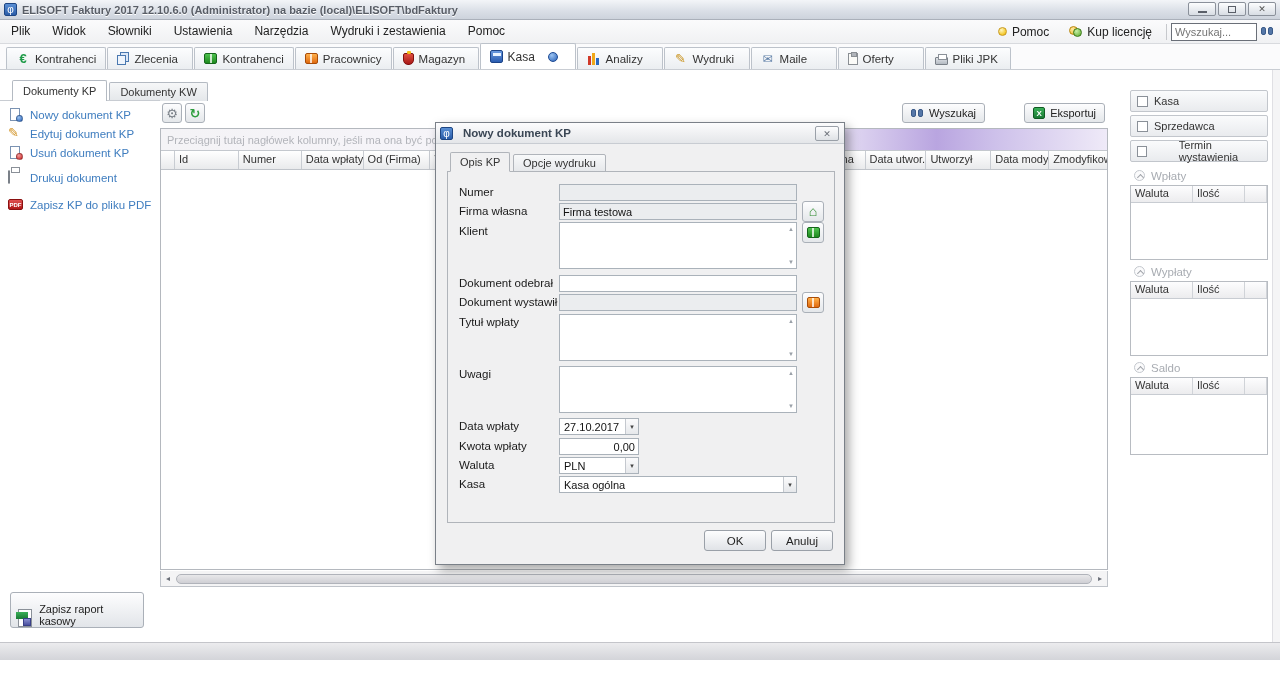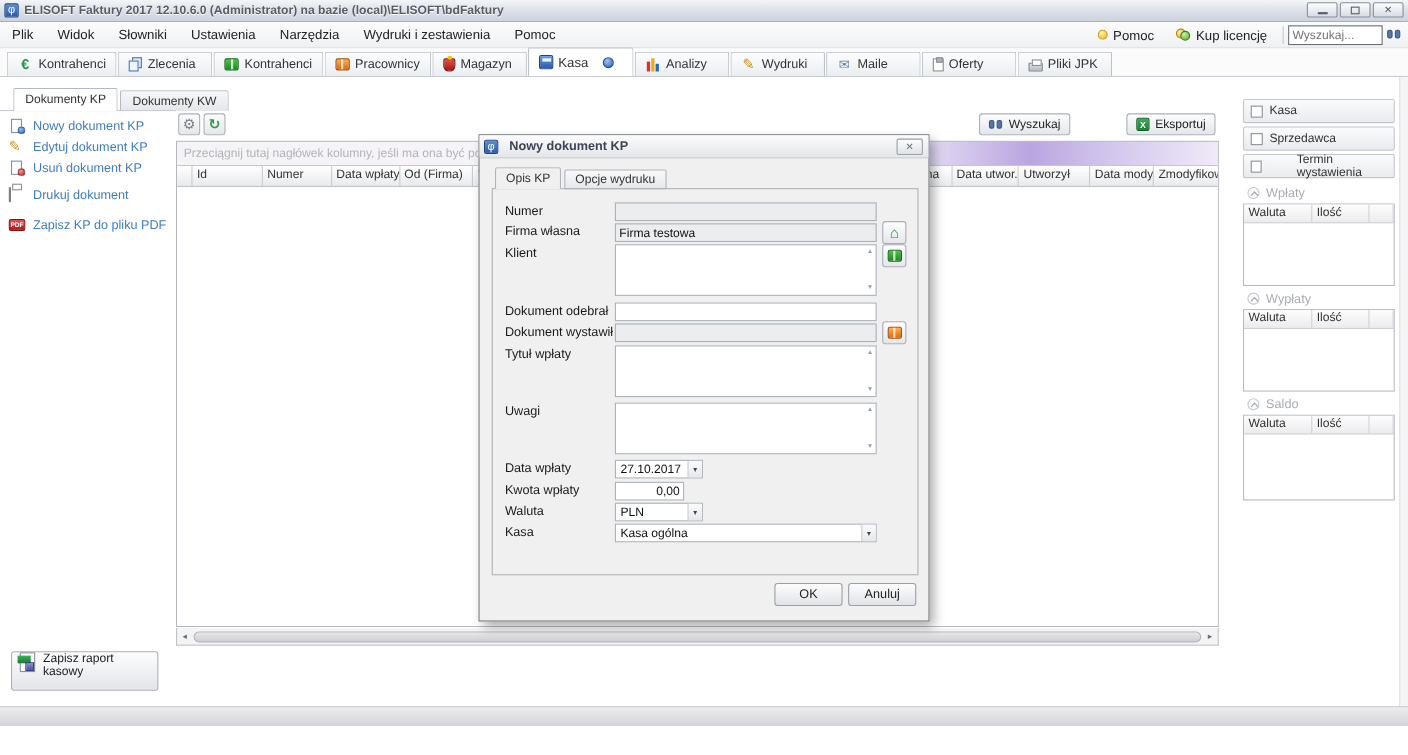--- a/index.html
+++ b/index.html
@@ -125,21 +125,21 @@
     padding:0 4px; color:#a8acb2; font-size:11.5px; }
   .chev { width:11px; height:11px; border-radius:50%; border:1px solid #c4c8ce; position:relative; background:#fbfbfc; }
   .chev:before { content:""; position:absolute; left:3px; top:4px; width:4px; height:4px; border-left:1px solid #a0a4aa; border-top:1px solid #a0a4aa; transform:rotate(45deg); }
   .minitable { position:absolute; left:1130px; width:138px; border:1px solid #b8bcc2; background:#fff; }
   .minihead { height:17px; display:flex; border-bottom:1px solid #c8ccd2; background:linear-gradient(#fdfdfe,#ececee); }
   .minihead span { font-size:11px; color:#333; padding:1px 0 0 4px; border-right:1px solid #d0d3d8; }
   .mh1 { width:62px; } .mh2 { width:52px; } .mh3 { flex:1; }
 
   
   #report-btn { left:10px; top:522px; width:134px; height:36px; border:1px solid #aab0b8; border-radius:3px;
-    background:linear-gradient(#fdfdfe,#e2e5e9); display:flex; align-items:flex-start; gap:7px; padding:0 7px; font-size:11px; color:#222; }
+    background:linear-gradient(#fdfdfe,#e2e5e9); display:flex; align-items:flex-end; gap:7px; padding:0 7px; font-size:11px; color:#222; }
   .xlsx-doc { position:relative; width:15px; height:18px; background:#fff; border:1px solid #8a9098; }
   .xlsx-doc:before { content:""; position:absolute; left:-3px; top:2px; width:12px; height:7px; background:linear-gradient(#3ab058,#1a7a34); }
   .xlsx-doc:after { content:""; position:absolute; right:0; bottom:0; width:6px; height:6px; background:linear-gradient(#8a90d0,#4a50a0); border:1px solid #3a4088; }
 
   
   #statusstrip { left:0; top:642px; width:1280px; height:18px; background:linear-gradient(#ececee,#d3d4d9); border-top:1px solid #c4c5ca; }
   #infobar { left:0; top:660px; width:1280px; height:26px; background:#e6e1f2; border-top:1px solid #b9b2ce;
     display:flex; align-items:center; gap:10px; padding-left:8px; }
   #info-btn { height:18px; padding:0 8px; background:linear-gradient(#fff,#ececee); border:1px solid #9a9aa2; border-radius:2px;
     font-size:11px; color:#222; display:flex; align-items:center; }
@@ -317,21 +317,21 @@
         </span>
       <span>Zapisz KP do pliku PDF</span>
     </div>
 
     <div class="sqbtn" style="left:162px; top:33px;">
       <span class="gear">⚙</span>
     </div>
     <div class="sqbtn" style="left:185px; top:33px;">
       <span class="refresh">↻</span>
     </div>
-    <div class="tbtn" style="right:307px; top:33px; left:auto; position:absolute;">
+    <div class="tbtn" style="right:295px; top:33px; left:auto; position:absolute;">
       <span class="binoc" style="margin:0;">
           <i class="b1"></i>
           <i class="b2"></i>
         </span>
       <span>Wyszukaj</span>
     </div>
     <div class="tbtn" style="right:175px; top:33px; left:auto; position:absolute;">
       <span class="xlsicon">X</span>
       <span>Eksportuj</span>
     </div>
@@ -469,21 +469,21 @@
       <span class="ta-arrow" style="bottom:3px;">▼</span>
     </div>
 
     <span class="dlabel" style="top:297px;">Data wpłaty</span>
     <div class="combo" style="top:295px; width:80px;">
       <span class="cv">27.10.2017</span>
       <span class="ca">▾</span>
     </div>
 
     <span class="dlabel" style="top:317px;">Kwota wpłaty</span>
-    <input class="dinput num" style="top: 315px; width: 63px;" value="0,00">
+    <input class="dinput num" style="top: 315px; width: 80px;" value="0,00">
 
     <span class="dlabel" style="top:336px;">Waluta</span>
     <div class="combo" style="top:334px; width:80px;">
       <span class="cv">PLN</span>
       <span class="ca">▾</span>
     </div>
 
     <span class="dlabel" style="top:355px;">Kasa</span>
     <div class="combo" style="top:353px; width:238px;">
       <span class="cv">Kasa ogólna</span>

